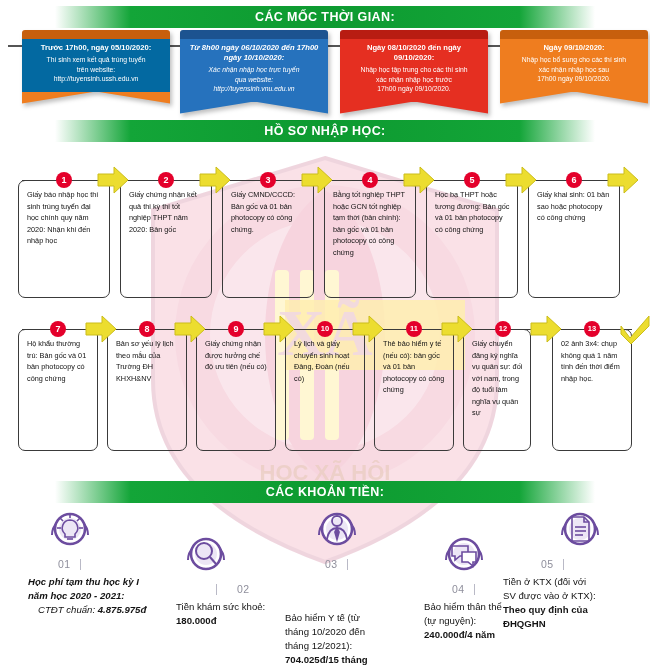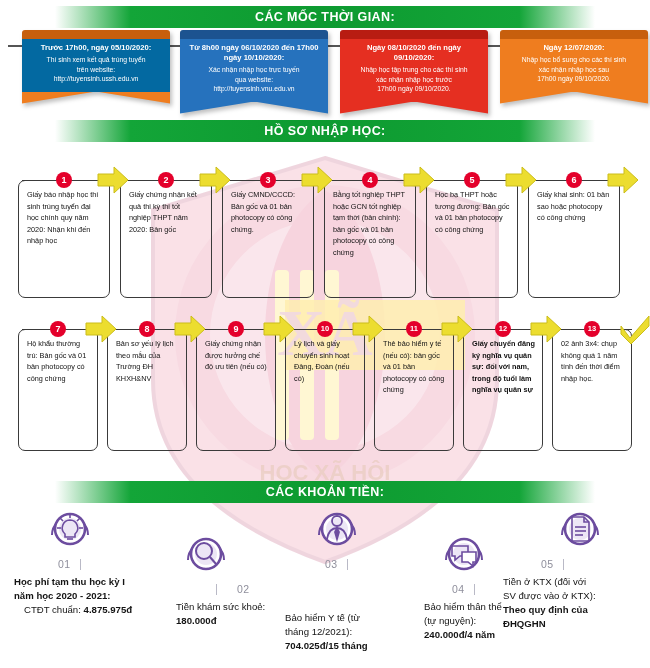--- a/index.html
+++ b/index.html
@@ -236,21 +236,21 @@
         <div class="rib-text">trên website:</div>
         <div class="rib-text">http://tuyensinh.ussh.edu.vn</div>
       </div>
       <div class="rib-notch">
         <div class="left" style="background: rgb(239, 125, 31);"></div>
         <div class="right" style="background: rgb(239, 125, 31);"></div>
       </div>
     </div>
     <div class="ribbon" style="left: 180px;">
       <div class="rib-top" style="background: rgb(28, 83, 144);"></div>
-      <div class="rib-body" style="background: rgb(38, 114, 189);">
+      <div class="rib-body" style="background: rgb(38, 114, 189); font-style: italic;">
         <div class="rib-head">Từ 8h00 ngày 06/10/2020 đến 17h00 ngày 10/10/2020:</div>
         <div class="rib-text">Xác nhận nhập học trực tuyến</div>
         <div class="rib-text">qua website:</div>
         <div class="rib-text">http://tuyensinh.vnu.edu.vn</div>
       </div>
       <div class="rib-notch">
         <div class="left" style="background: rgb(38, 114, 189);"></div>
         <div class="right" style="background: rgb(38, 114, 189);"></div>
       </div>
     </div>
@@ -263,21 +263,21 @@
         <div class="rib-text">17h00 ngày 09/10/2020.</div>
       </div>
       <div class="rib-notch">
         <div class="left" style="background: rgb(229, 47, 33);"></div>
         <div class="right" style="background: rgb(229, 47, 33);"></div>
       </div>
     </div>
     <div class="ribbon" style="left: 500px;">
       <div class="rib-top" style="background: rgb(199, 95, 13);"></div>
       <div class="rib-body" style="background: rgb(239, 125, 31);">
-        <div class="rib-head">Ngày 12/07/2020:</div>
+        <div class="rib-head">Ngày 09/10/2020:</div>
         <div class="rib-text">Nhập học bổ sung cho các thí sinh</div>
         <div class="rib-text">xác nhận nhập học sau</div>
         <div class="rib-text">17h00 ngày 09/10/2020.</div>
       </div>
       <div class="rib-notch">
         <div class="left" style="background: rgb(239, 125, 31);"></div>
         <div class="right" style="background: rgb(239, 125, 31);"></div>
       </div>
     </div>
   </div>
@@ -376,21 +376,21 @@
           <path d="M2 9 L18 9 L18 2 L32 15 L18 28 L18 21 L2 21 Z" fill="#ecdd2f" stroke="#cbbd1a" stroke-width="1"></path>
         </svg></div>
       <div class="step-box" style="width: 80px; height: 122px;">Thẻ bảo hiểm y tế (nếu có): bản gốc và 01 bản photocopy có công chứng</div>
     </div>
     <div class="step" style="left: 463px;">
       <div class="step-line" style="width: 76px;"></div>
       <div class="step-num" style="left: 32px; font-size: 7.5px;">12</div>
       <div class="step-arrow" style="left: 66px;"><svg viewBox="0 0 34 30" width="34" height="30">
           <path d="M2 9 L18 9 L18 2 L32 15 L18 28 L18 21 L2 21 Z" fill="#ecdd2f" stroke="#cbbd1a" stroke-width="1"></path>
         </svg></div>
-      <div class="step-box" style="width: 80px; height: 122px; font-weight: bold;">Giấy chuyển đăng ký nghĩa vụ quân sự: đối với nam, trong độ tuổi làm nghĩa vụ quân sự</div>
+      <div class="step-box" style="width: 68px; height: 122px;">Giấy chuyển đăng ký nghĩa vụ quân sự: đối với nam, trong độ tuổi làm nghĩa vụ quân sự</div>
     </div>
     <div class="step" style="left: 552px;">
       <div class="step-line" style="width: 76px;"></div>
       <div class="step-num" style="left: 32px; font-size: 7.5px;">13</div>
       <div class="step-arrow" style="left: 66px;"><svg viewBox="0 0 34 30" width="34" height="30">
           <path d="M3 12 L12 24 L31 2 L31 12 L13 30 L3 20 Z" fill="#ecdd2f" stroke="#cbbd1a" stroke-width="1"></path>
         </svg></div>
       <div class="step-box" style="width: 80px; height: 122px;">02 ảnh 3x4: chụp không quá 1 năm tính đến thời điểm nhập học.</div>
     </div>
   </div>
@@ -408,21 +408,21 @@
           <path d="M24 15 a8 8 0 0 0 -5 14 v3 h10 v-3 a8 8 0 0 0 -5 -14 z"></path>
           <line x1="24" y1="9" x2="24" y2="13"></line>
           <line x1="14" y1="13" x2="17" y2="16"></line>
           <line x1="34" y1="13" x2="31" y2="16"></line>
           <line x1="11" y1="23" x2="15" y2="23"></line>
           <line x1="37" y1="23" x2="33" y2="23"></line>
           <line x1="21" y1="34" x2="27" y2="34"></line>
         </g>
       </svg></div>
     <div class="money-num" style="left: 58px; top: 558px;">01</div>
-    <div class="money-text" style="left: 14px; top: 575px; width: 180px;">
+    <div class="money-text" style="left: 28px; top: 575px; width: 180px; font-style: italic;">
       <div><b>Học phí tạm thu học kỳ I</b></div>
       <div><b>năm học 2020 - 2021:</b></div>
       <span class="indent"><span>CTĐT chuẩn: </span><b>4.875.975đ</b></span>
     </div>
     <div class="money-icon-wrap" style="left: 182px; top: 530px;"><svg viewBox="0 0 48 48" width="48" height="48">
         <path d="M6 30 a18 18 0 0 1 36 0" fill="none" stroke="#6c4c9f" stroke-width="2"></path>
         <circle cx="24" cy="24" r="15" fill="#ffffff" stroke="#6c4c9f" stroke-width="2.6"></circle>
         <circle cx="24" cy="24" r="11" fill="#ece6f5"></circle>
         <g stroke="#6c4c9f" stroke-width="2" fill="none">
           <circle cx="22" cy="21" r="8"></circle>
@@ -440,20 +440,21 @@
         <circle cx="24" cy="24" r="11" fill="#ece6f5"></circle>
         <g stroke="#6c4c9f" stroke-width="1.8" fill="none">
           <circle cx="24" cy="16" r="5"></circle>
           <path d="M14 34 q2 -11 10 -11 q8 0 10 11"></path>
           <path d="M24 23 l-2 4 l2 7 l2 -7 z" fill="#6c4c9f"></path>
         </g>
       </svg></div>
     <div class="money-num" style="left: 325px; top: 558px;">03</div>
     <div class="money-text" style="left: 285px; top: 575px; width: 140px; margin-top: 36px;">
       <div><span>Bảo hiểm Y tế (từ</span></div>
+      <div><span>tháng 10/2020 đến</span></div>
       <div><span>tháng 12/2021):</span></div>
       <div><b>704.025đ/15 tháng</b></div>
     </div>
     <div class="money-icon-wrap" style="left: 440px; top: 530px;"><svg viewBox="0 0 48 48" width="48" height="48">
         <path d="M6 30 a18 18 0 0 1 36 0" fill="none" stroke="#6c4c9f" stroke-width="2"></path>
         <circle cx="24" cy="24" r="15" fill="#ffffff" stroke="#6c4c9f" stroke-width="2.6"></circle>
         <circle cx="24" cy="24" r="11" fill="#ece6f5"></circle>
         <g stroke="#6c4c9f" stroke-width="1.6" fill="none">
           <path d="M12 16 h16 v10 h-8 l-5 4 v-4 h-3 z"></path>
           <path d="M22 22 h14 v10 h-3 v4 l-5 -4 h-6 z" fill="#fff"></path>

